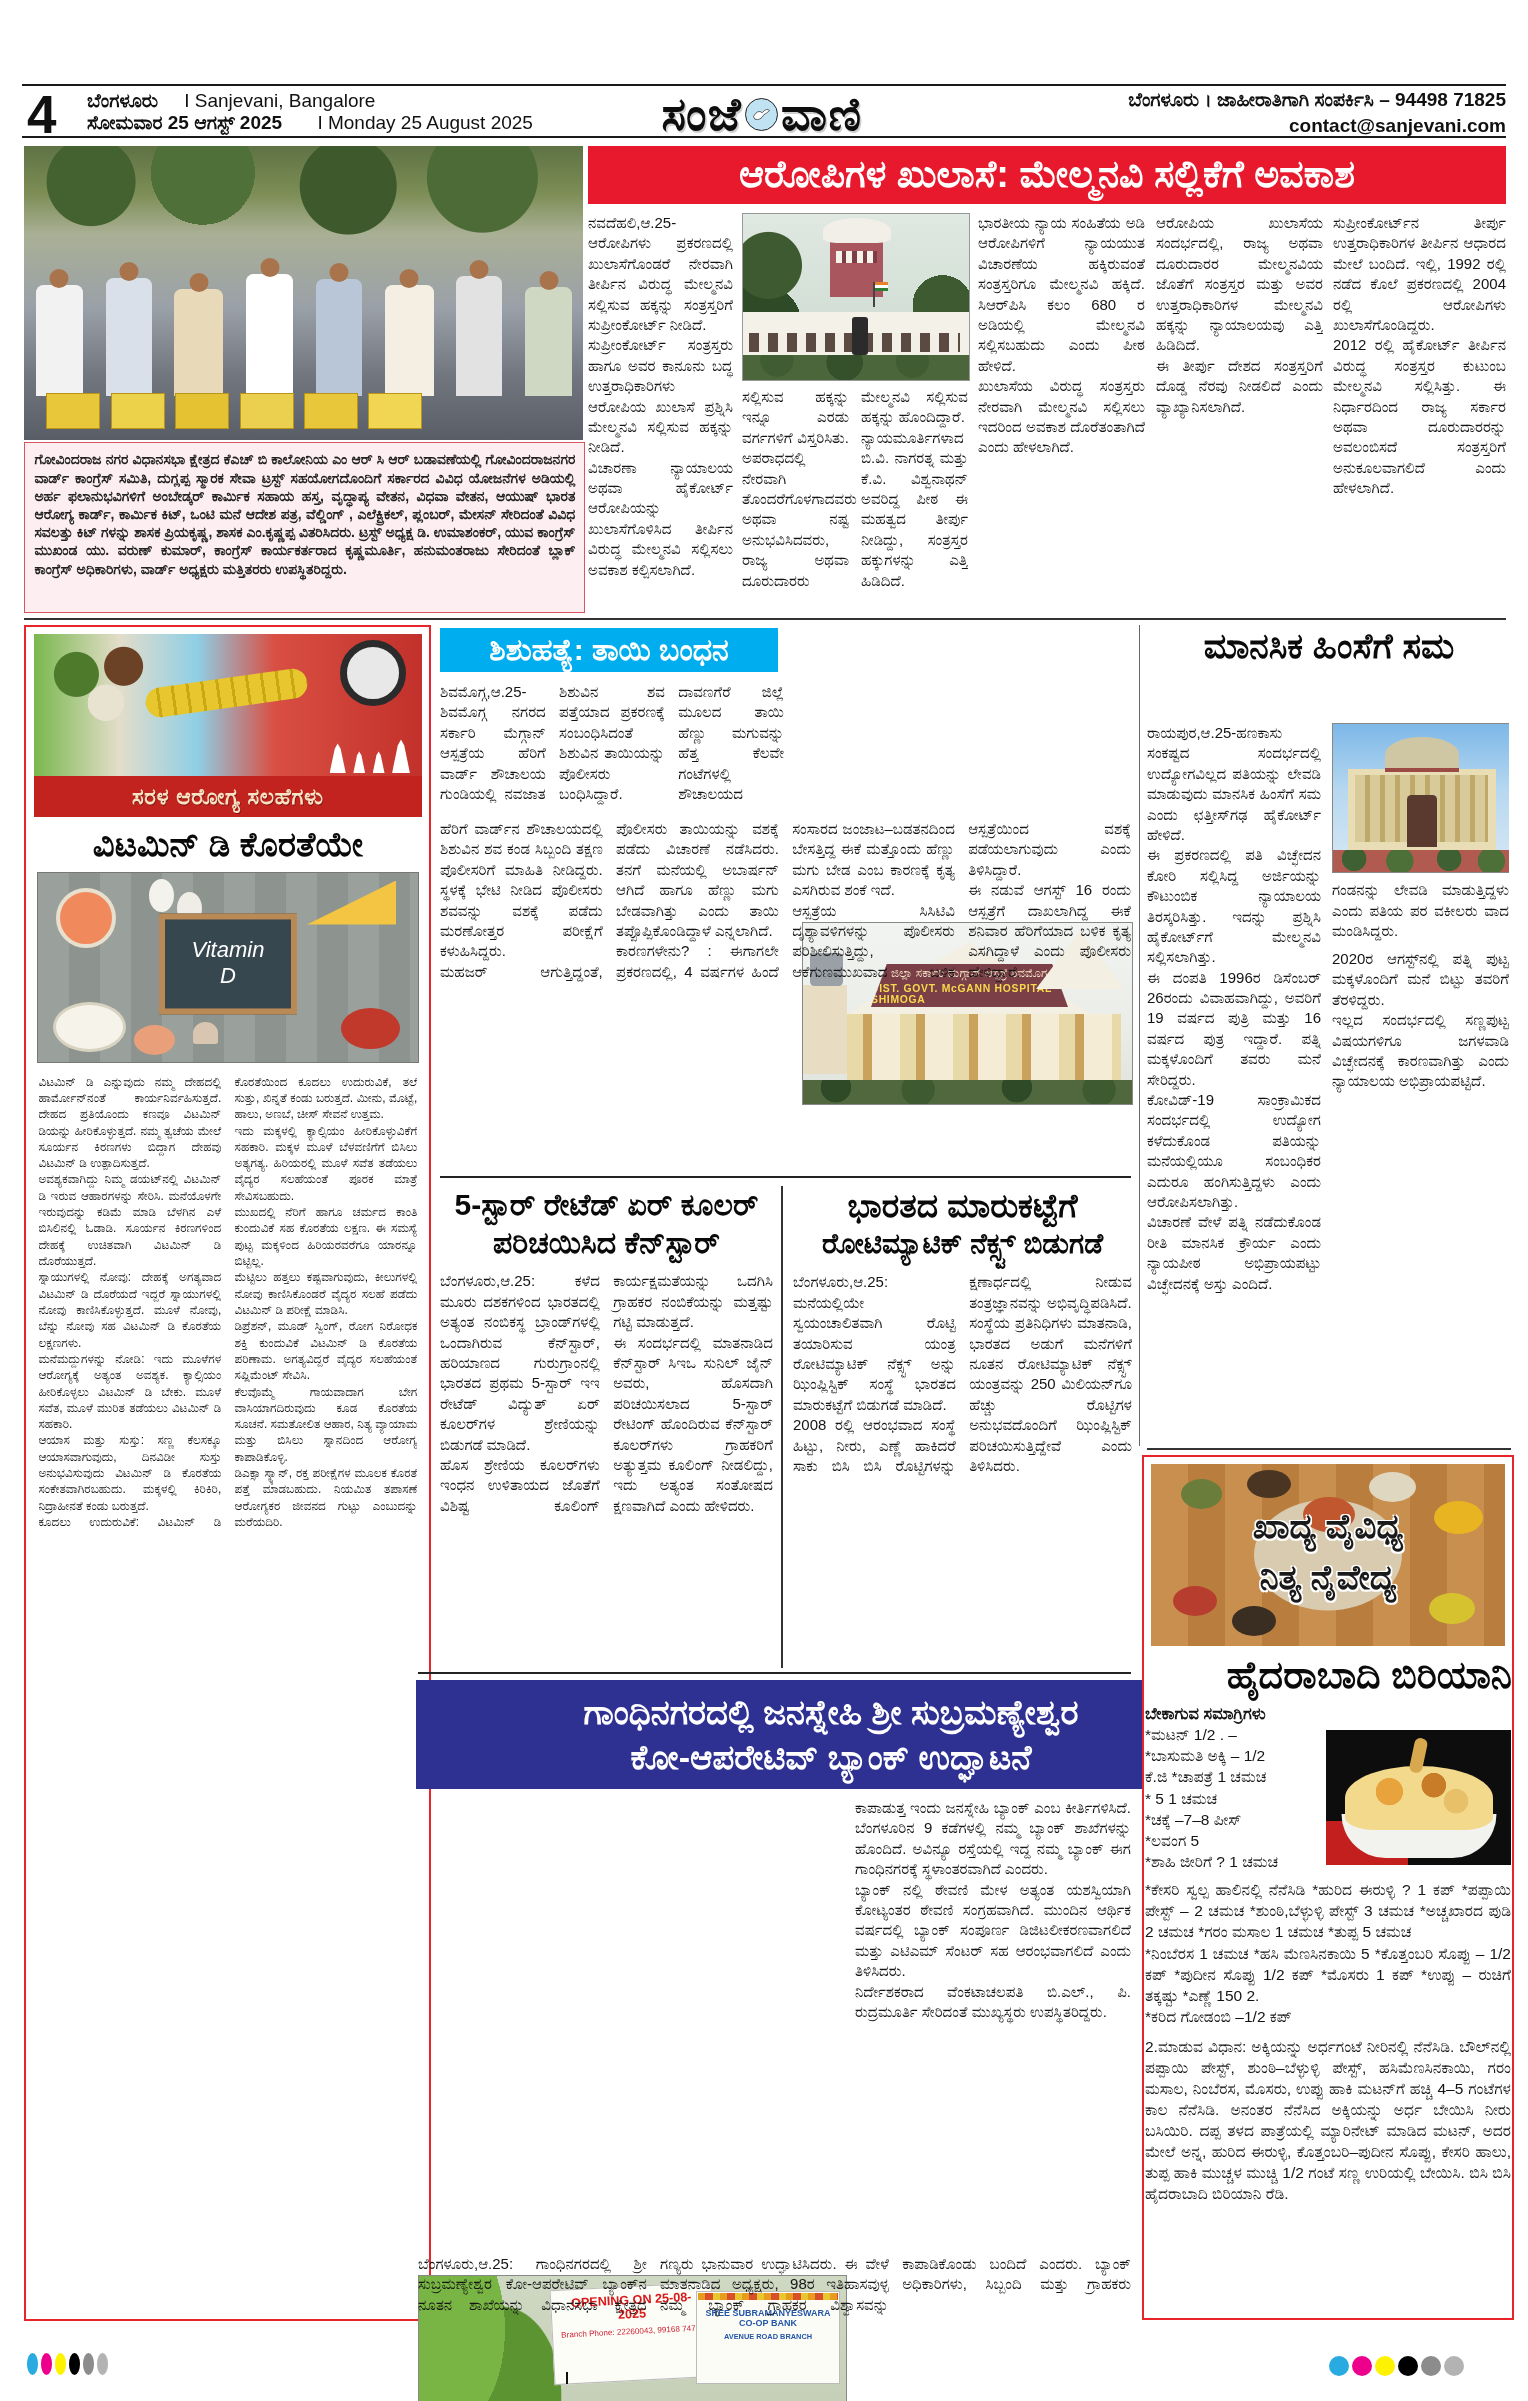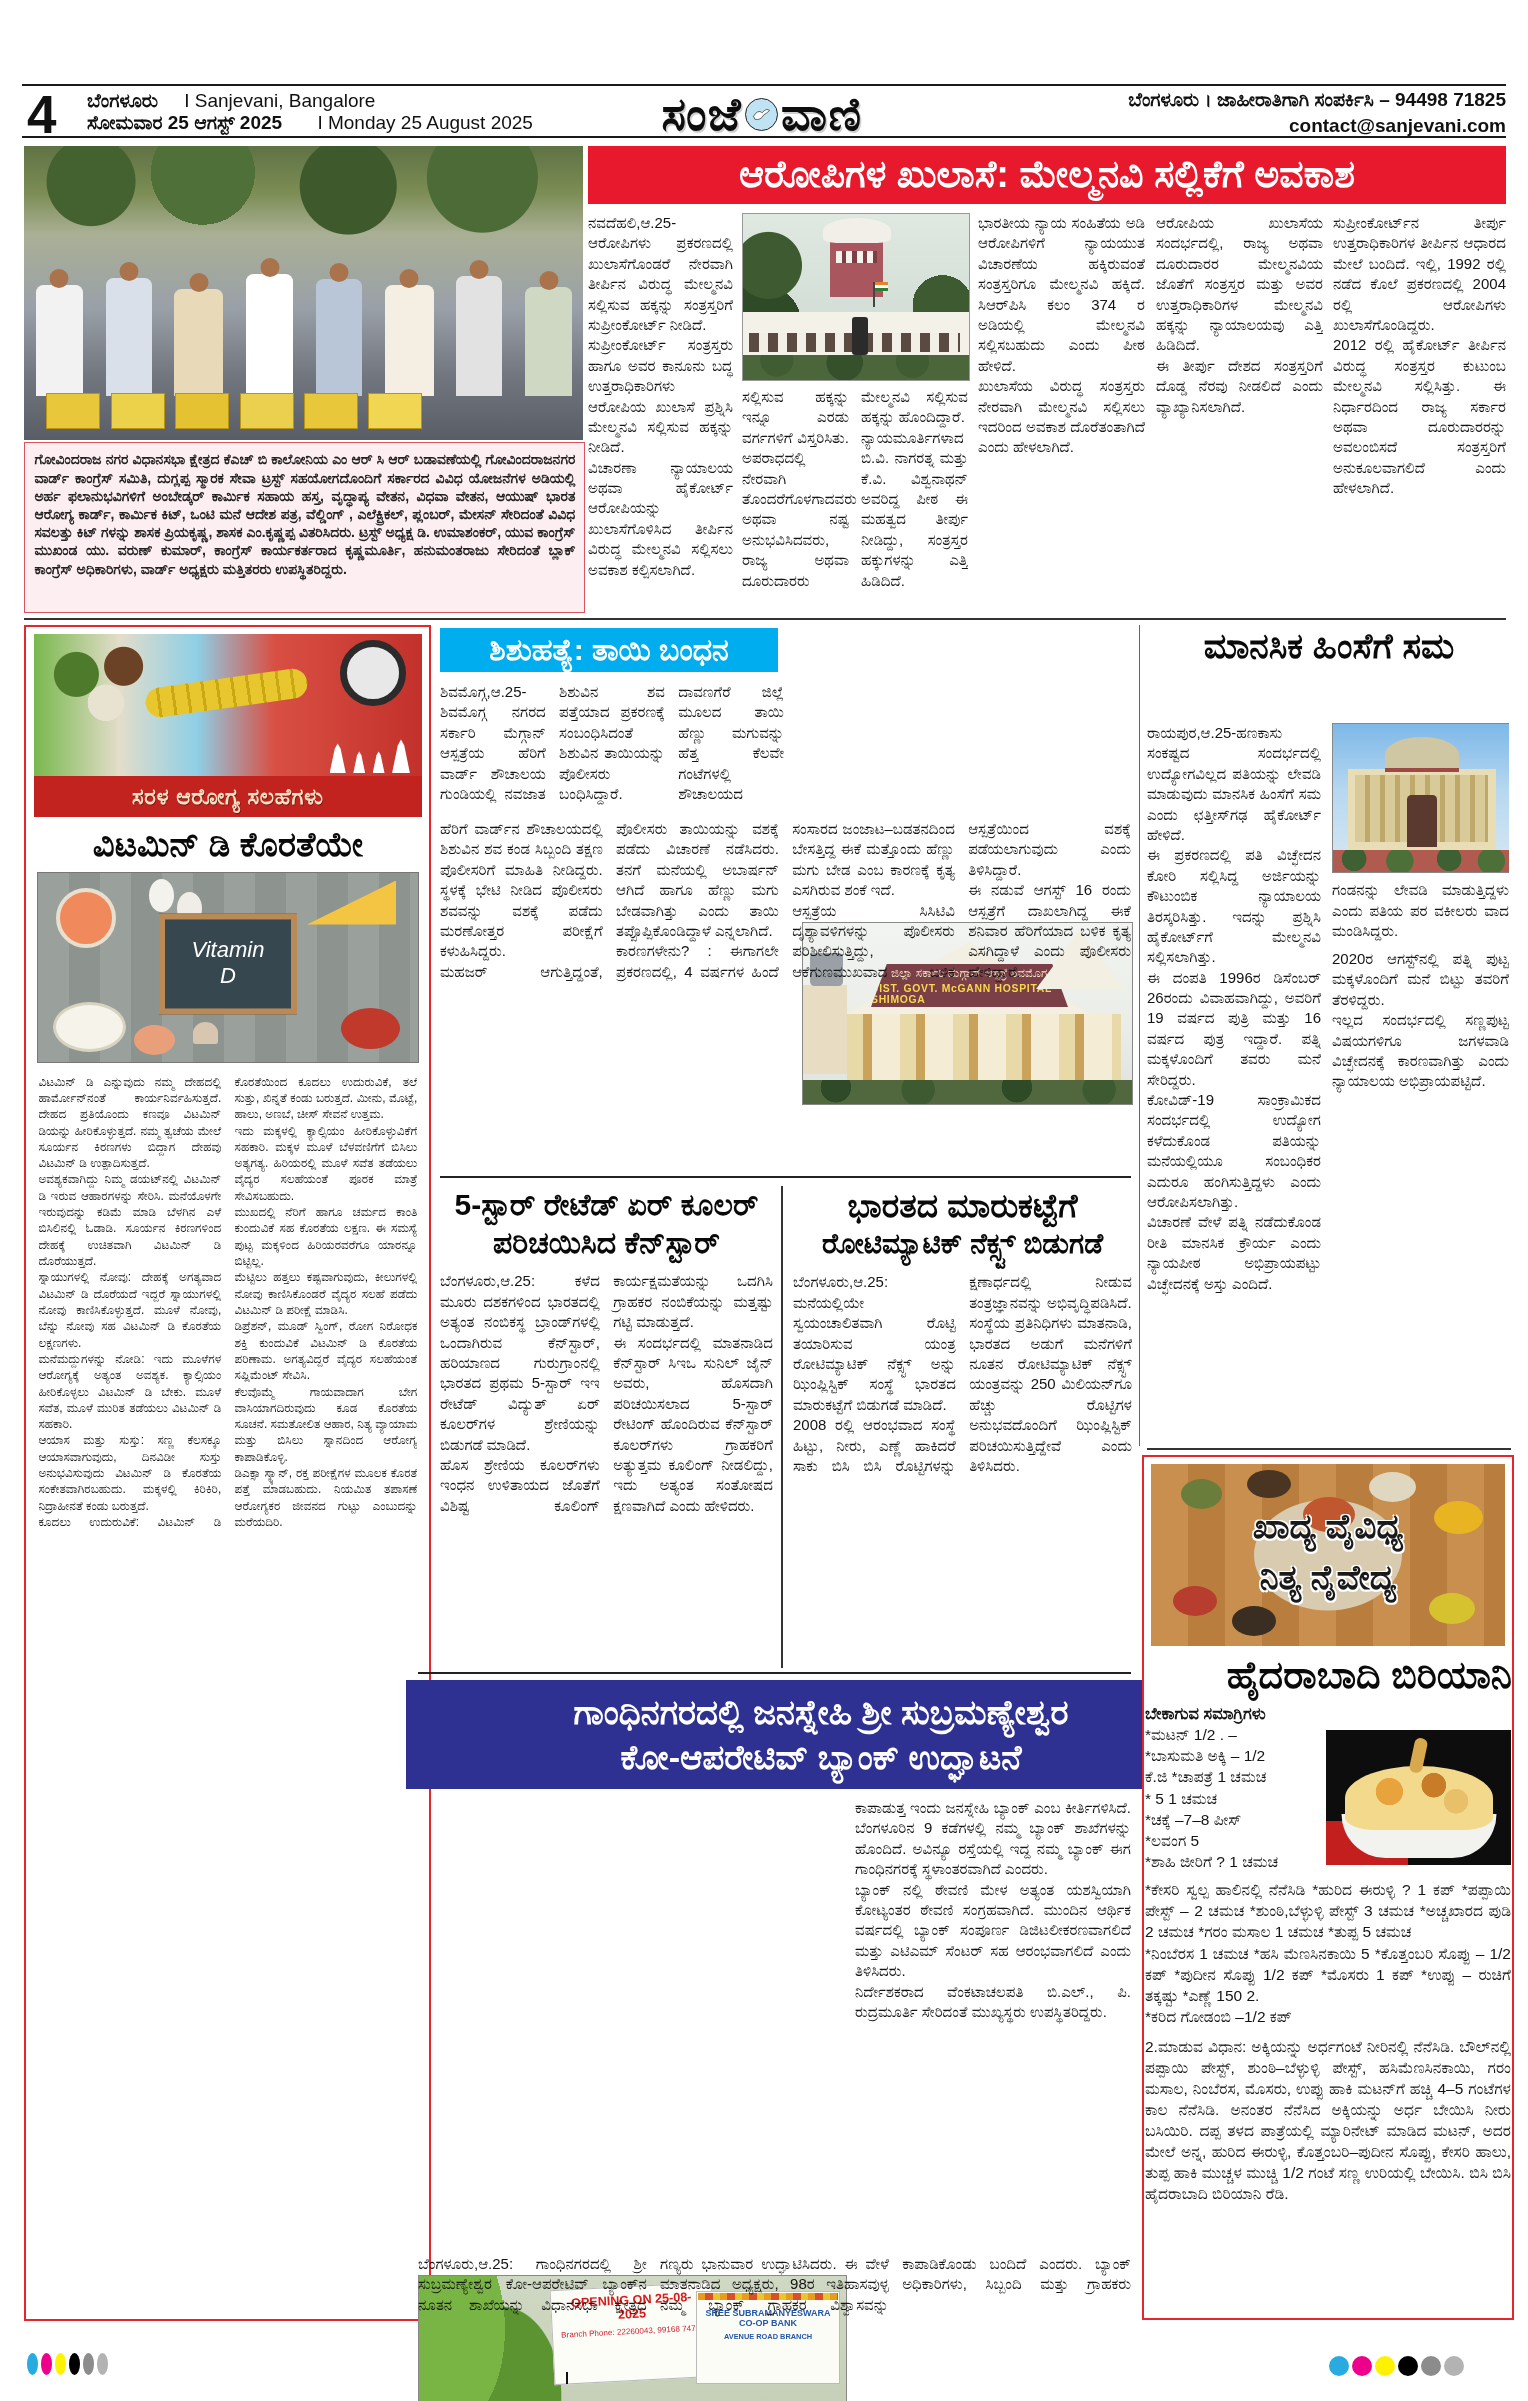--- a/index.html
+++ b/index.html
@@ -136,21 +136,21 @@
       <div class="abs" style="left:132px;top:68px;width:13.3px;height:9px;background:linear-gradient(180deg,#e8832a 33%,#fff 33% 66%,#2e7d32 66%);"></div>
       <div class="abs" style="left:109px;bottom:25px;width:16.3px;height:38px;background:#2b2b2b;border-radius:3px;"></div>
       <div class="abs" style="left:0;bottom:0;width:100%;height:25px;background:radial-gradient(circle at 15% 20%,#3f5c33 0 16.3px,transparent 17px),radial-gradient(circle at 45% 30%,#35512b 0 18px,transparent 18.5px),radial-gradient(circle at 75% 25%,#3f5c33 0 16.3px,transparent 17px),#4a663a;"></div>
     </div>
 
     <div class="abs body-txt just kn prelines" style="left:0;top:0;width:145px;height:399px;overflow:hidden;">ನವದೆಹಲಿ,ಆ.25-ಆರೋಪಿಗಳು ಪ್ರಕರಣದಲ್ಲಿ ಖುಲಾಸೆಗೊಂಡರೆ ನೇರವಾಗಿ ತೀರ್ಪಿನ ವಿರುದ್ಧ ಮೇಲ್ಮನವಿ ಸಲ್ಲಿಸುವ ಹಕ್ಕನ್ನು ಸಂತ್ರಸ್ತರಿಗೆ ಸುಪ್ರೀಂಕೋರ್ಟ್ ನೀಡಿದೆ.
 ಸುಪ್ರೀಂಕೋರ್ಟ್ ಸಂತ್ರಸ್ತರು ಹಾಗೂ ಅವರ ಕಾನೂನು ಬದ್ಧ ಉತ್ತರಾಧಿಕಾರಿಗಳು ಆರೋಪಿಯ ಖುಲಾಸೆ ಪ್ರಶ್ನಿಸಿ ಮೇಲ್ಮನವಿ ಸಲ್ಲಿಸುವ ಹಕ್ಕನ್ನು ನೀಡಿದೆ.
 ವಿಚಾರಣಾ ನ್ಯಾಯಾಲಯ ಅಥವಾ ಹೈಕೋರ್ಟ್ ಆರೋಪಿಯನ್ನು ಖುಲಾಸೆಗೊಳಿಸಿದ ತೀರ್ಪಿನ ವಿರುದ್ಧ ಮೇಲ್ಮನವಿ ಸಲ್ಲಿಸಲು ಅವಕಾಶ ಕಲ್ಪಿಸಲಾಗಿದೆ.</div>
     <div class="abs body-txt just kn prelines" style="left:154px;top:174px;width:226px;height:225px;overflow:hidden;column-count:2;column-gap:12px;">ಸಲ್ಲಿಸುವ ಹಕ್ಕನ್ನು ಇನ್ನೂ ಎರಡು ವರ್ಗಗಳಿಗೆ ವಿಸ್ತರಿಸಿತು. ಅಪರಾಧದಲ್ಲಿ ನೇರವಾಗಿ ತೊಂದರೆಗೊಳಗಾದವರು ಅಥವಾ ನಷ್ಟ ಅನುಭವಿಸಿದವರು, ರಾಜ್ಯ ಅಥವಾ ದೂರುದಾರರು ಮೇಲ್ಮನವಿ ಸಲ್ಲಿಸುವ ಹಕ್ಕನ್ನು ಹೊಂದಿದ್ದಾರೆ.
 ನ್ಯಾಯಮೂರ್ತಿಗಳಾದ ಬಿ.ವಿ. ನಾಗರತ್ನ ಮತ್ತು ಕೆ.ವಿ. ವಿಶ್ವನಾಥನ್ ಅವರಿದ್ದ ಪೀಠ ಈ ಮಹತ್ವದ ತೀರ್ಪು ನೀಡಿದ್ದು, ಸಂತ್ರಸ್ತರ ಹಕ್ಕುಗಳನ್ನು ಎತ್ತಿ ಹಿಡಿದಿದೆ.</div>
-    <div class="abs body-txt just kn prelines" style="left:390px;top:0;width:167px;height:399px;overflow:hidden;">ಭಾರತೀಯ ನ್ಯಾಯ ಸಂಹಿತೆಯ ಅಡಿ ಆರೋಪಿಗಳಿಗೆ ನ್ಯಾಯಯುತ ವಿಚಾರಣೆಯ ಹಕ್ಕಿರುವಂತೆ ಸಂತ್ರಸ್ತರಿಗೂ ಮೇಲ್ಮನವಿ ಹಕ್ಕಿದೆ. ಸಿಆರ್‌ಪಿಸಿ ಕಲಂ 374 ರ ಅಡಿಯಲ್ಲಿ ಮೇಲ್ಮನವಿ ಸಲ್ಲಿಸಬಹುದು ಎಂದು ಪೀಠ ಹೇಳಿದೆ.
+    <div class="abs body-txt just kn prelines" style="left:390px;top:0;width:167px;height:399px;overflow:hidden;">ಭಾರತೀಯ ನ್ಯಾಯ ಸಂಹಿತೆಯ ಅಡಿ ಆರೋಪಿಗಳಿಗೆ ನ್ಯಾಯಯುತ ವಿಚಾರಣೆಯ ಹಕ್ಕಿರುವಂತೆ ಸಂತ್ರಸ್ತರಿಗೂ ಮೇಲ್ಮನವಿ ಹಕ್ಕಿದೆ. ಸಿಆರ್‌ಪಿಸಿ ಕಲಂ 680 ರ ಅಡಿಯಲ್ಲಿ ಮೇಲ್ಮನವಿ ಸಲ್ಲಿಸಬಹುದು ಎಂದು ಪೀಠ ಹೇಳಿದೆ.
 ಖುಲಾಸೆಯ ವಿರುದ್ಧ ಸಂತ್ರಸ್ತರು ನೇರವಾಗಿ ಮೇಲ್ಮನವಿ ಸಲ್ಲಿಸಲು ಇದರಿಂದ ಅವಕಾಶ ದೊರೆತಂತಾಗಿದೆ ಎಂದು ಹೇಳಲಾಗಿದೆ.</div>
     <div class="abs body-txt just kn prelines" style="left:568px;top:0;width:167px;height:399px;overflow:hidden;">ಆರೋಪಿಯ ಖುಲಾಸೆಯ ಸಂದರ್ಭದಲ್ಲಿ, ರಾಜ್ಯ ಅಥವಾ ದೂರುದಾರರ ಮೇಲ್ಮನವಿಯ ಜೊತೆಗೆ ಸಂತ್ರಸ್ತರ ಮತ್ತು ಅವರ ಉತ್ತರಾಧಿಕಾರಿಗಳ ಮೇಲ್ಮನವಿ ಹಕ್ಕನ್ನು ನ್ಯಾಯಾಲಯವು ಎತ್ತಿ ಹಿಡಿದಿದೆ.
 ಈ ತೀರ್ಪು ದೇಶದ ಸಂತ್ರಸ್ತರಿಗೆ ದೊಡ್ಡ ನೆರವು ನೀಡಲಿದೆ ಎಂದು ವ್ಯಾಖ್ಯಾನಿಸಲಾಗಿದೆ.</div>
     <div class="abs body-txt just kn prelines" style="left:745px;top:0;width:173px;height:399px;overflow:hidden;">ಸುಪ್ರೀಂಕೋರ್ಟ್‌ನ ತೀರ್ಪು ಉತ್ತರಾಧಿಕಾರಿಗಳ ತೀರ್ಪಿನ ಆಧಾರದ ಮೇಲೆ ಬಂದಿದೆ. ಇಲ್ಲಿ, 1992 ರಲ್ಲಿ ನಡೆದ ಕೊಲೆ ಪ್ರಕರಣದಲ್ಲಿ 2004 ರಲ್ಲಿ ಆರೋಪಿಗಳು ಖುಲಾಸೆಗೊಂಡಿದ್ದರು.
 2012 ರಲ್ಲಿ ಹೈಕೋರ್ಟ್ ತೀರ್ಪಿನ ವಿರುದ್ಧ ಸಂತ್ರಸ್ತರ ಕುಟುಂಬ ಮೇಲ್ಮನವಿ ಸಲ್ಲಿಸಿತ್ತು. ಈ ನಿರ್ಧಾರದಿಂದ ರಾಜ್ಯ ಸರ್ಕಾರ ಅಥವಾ ದೂರುದಾರರನ್ನು ಅವಲಂಬಿಸದೆ ಸಂತ್ರಸ್ತರಿಗೆ ಅನುಕೂಲವಾಗಲಿದೆ ಎಂದು ಹೇಳಲಾಗಿದೆ.</div>
   </div>
 
   <div class="rule-h" style="left:24.4px;top:618px;width:1482px;height:1.5px;background:#333;"></div>
 
   <div class="abs redbox" style="left:24.4px;top:625px;width:403px;height:1692px;">
@@ -243,21 +243,21 @@
   <div class="abs" style="left:793px;top:1186px;width:339px;height:482px;">
     <div class="headline-black kn" style="font-size:33px;line-height:1.2;">ಭಾರತದ ಮಾರುಕಟ್ಟೆಗೆ</div>
     <div class="headline-black kn" style="font-size:28px;line-height:1.3;">ರೋಟಿಮ್ಯಾಟಿಕ್ ನೆಕ್ಸ್ಟ್ ಬಿಡುಗಡೆ</div>
     <div class="body-txt just kn prelines cols2" style="margin-top:10.4px;height:377px;overflow:hidden;">ಬೆಂಗಳೂರು,ಆ.25: ಮನೆಯಲ್ಲಿಯೇ ಸ್ವಯಂಚಾಲಿತವಾಗಿ ರೊಟ್ಟಿ ತಯಾರಿಸುವ ಯಂತ್ರ ರೋಟಿಮ್ಯಾಟಿಕ್ ನೆಕ್ಸ್ಟ್ ಅನ್ನು ಝಿಂಪ್ಲಿಸ್ಟಿಕ್ ಸಂಸ್ಥೆ ಭಾರತದ ಮಾರುಕಟ್ಟೆಗೆ ಬಿಡುಗಡೆ ಮಾಡಿದೆ.
 2008 ರಲ್ಲಿ ಆರಂಭವಾದ ಸಂಸ್ಥೆ ಹಿಟ್ಟು, ನೀರು, ಎಣ್ಣೆ ಹಾಕಿದರೆ ಸಾಕು ಬಿಸಿ ಬಿಸಿ ರೊಟ್ಟಿಗಳನ್ನು ಕ್ಷಣಾರ್ಧದಲ್ಲಿ ನೀಡುವ ತಂತ್ರಜ್ಞಾನವನ್ನು ಅಭಿವೃದ್ಧಿಪಡಿಸಿದೆ.
 ಸಂಸ್ಥೆಯ ಪ್ರತಿನಿಧಿಗಳು ಮಾತನಾಡಿ, ಭಾರತದ ಅಡುಗೆ ಮನೆಗಳಿಗೆ ನೂತನ ರೋಟಿಮ್ಯಾಟಿಕ್ ನೆಕ್ಸ್ಟ್ ಯಂತ್ರವನ್ನು 250 ಮಿಲಿಯನ್‌ಗೂ ಹೆಚ್ಚು ರೊಟ್ಟಿಗಳ ಅನುಭವದೊಂದಿಗೆ ಝಿಂಪ್ಲಿಸ್ಟಿಕ್ ಪರಿಚಯಿಸುತ್ತಿದ್ದೇವೆ ಎಂದು ತಿಳಿಸಿದರು.</div>
   </div>
 
   <div class="rule-h" style="left:418px;top:1672px;width:713px;height:1.5px;background:#222;"></div>
 
-  <div class="abs banner-blue" style="left:406px;top:1680px;width:830px;height:109px;">
+  <div class="abs banner-blue" style="left:416px;top:1680px;width:830px;height:109px;">
     <span style="font-size:34px;line-height:1.3;">ಗಾಂಧಿನಗರದಲ್ಲಿ ಜನಸ್ನೇಹಿ ಶ್ರೀ ಸುಬ್ರಮಣ್ಯೇಶ್ವರ</span>
     <span style="font-size:34px;line-height:1.3;">ಕೋ-ಆಪರೇಟಿವ್ ಬ್ಯಾಂಕ್ ಉದ್ಘಾಟನೆ</span>
   </div>
 
   <div class="abs img-mock" style="left:418px;top:1798px;width:427px;height:448px;background:linear-gradient(180deg,#cfd8c2 0%,#c4cdb4 35%,#b7b7ae 60%,#8f9088 100%);border:0.7px solid #888;">
     <div class="abs" style="left:-15px;top:0;width:163px;height:266px;background:radial-gradient(ellipse at 30% 20%,#79b544 0 52px,transparent 52px),radial-gradient(ellipse at 60% 45%,#5c9431 0 59px,transparent 60px),radial-gradient(ellipse at 25% 70%,#4d7f28 0 52px,transparent 52px);"></div>
     <div class="abs" style="left:133px;top:10.4px;width:148px;height:81px;background:#fdfdf8;border:0.7px solid #bbb;transform:rotate(-3deg);padding:6px;text-align:center;">
       <div style="color:#d91a1a;font-weight:bold;font-size:12.6px;">OPENING ON 25-08-2025</div>
       <div style="color:#c23;font-size:8.1px;margin-top:6px;">Branch Phone: 22260043, 99168 74762</div>
     </div>

